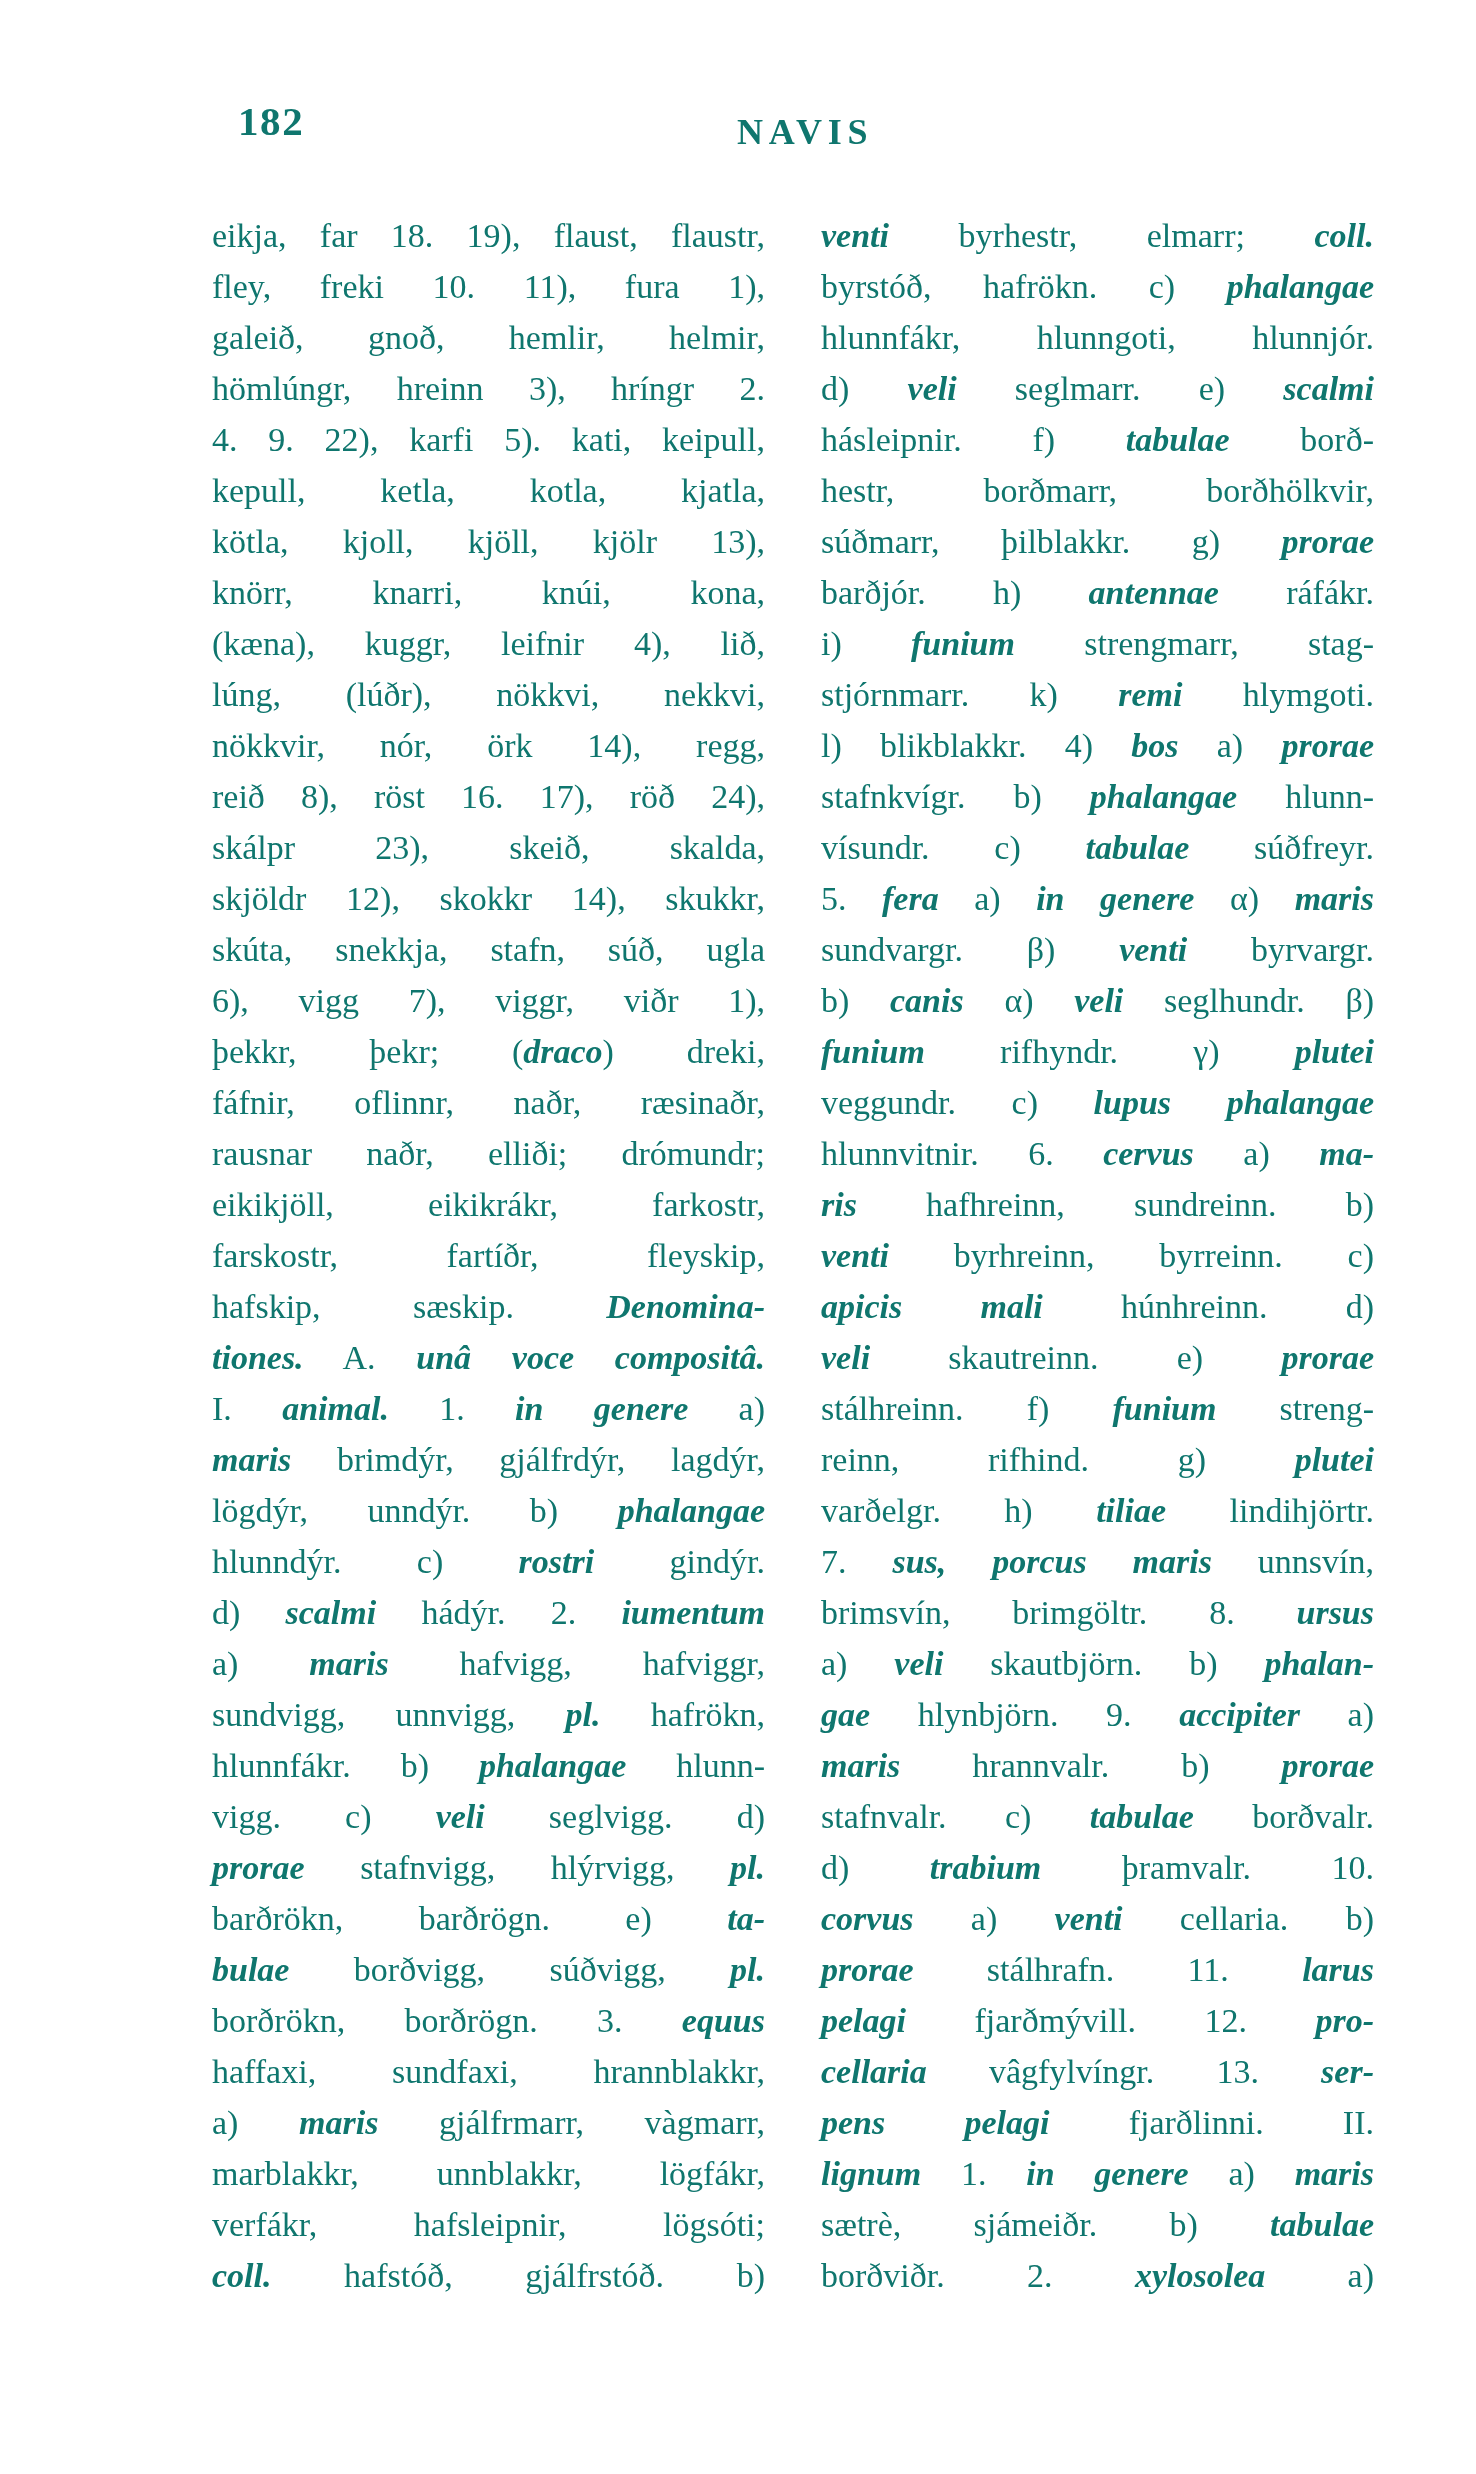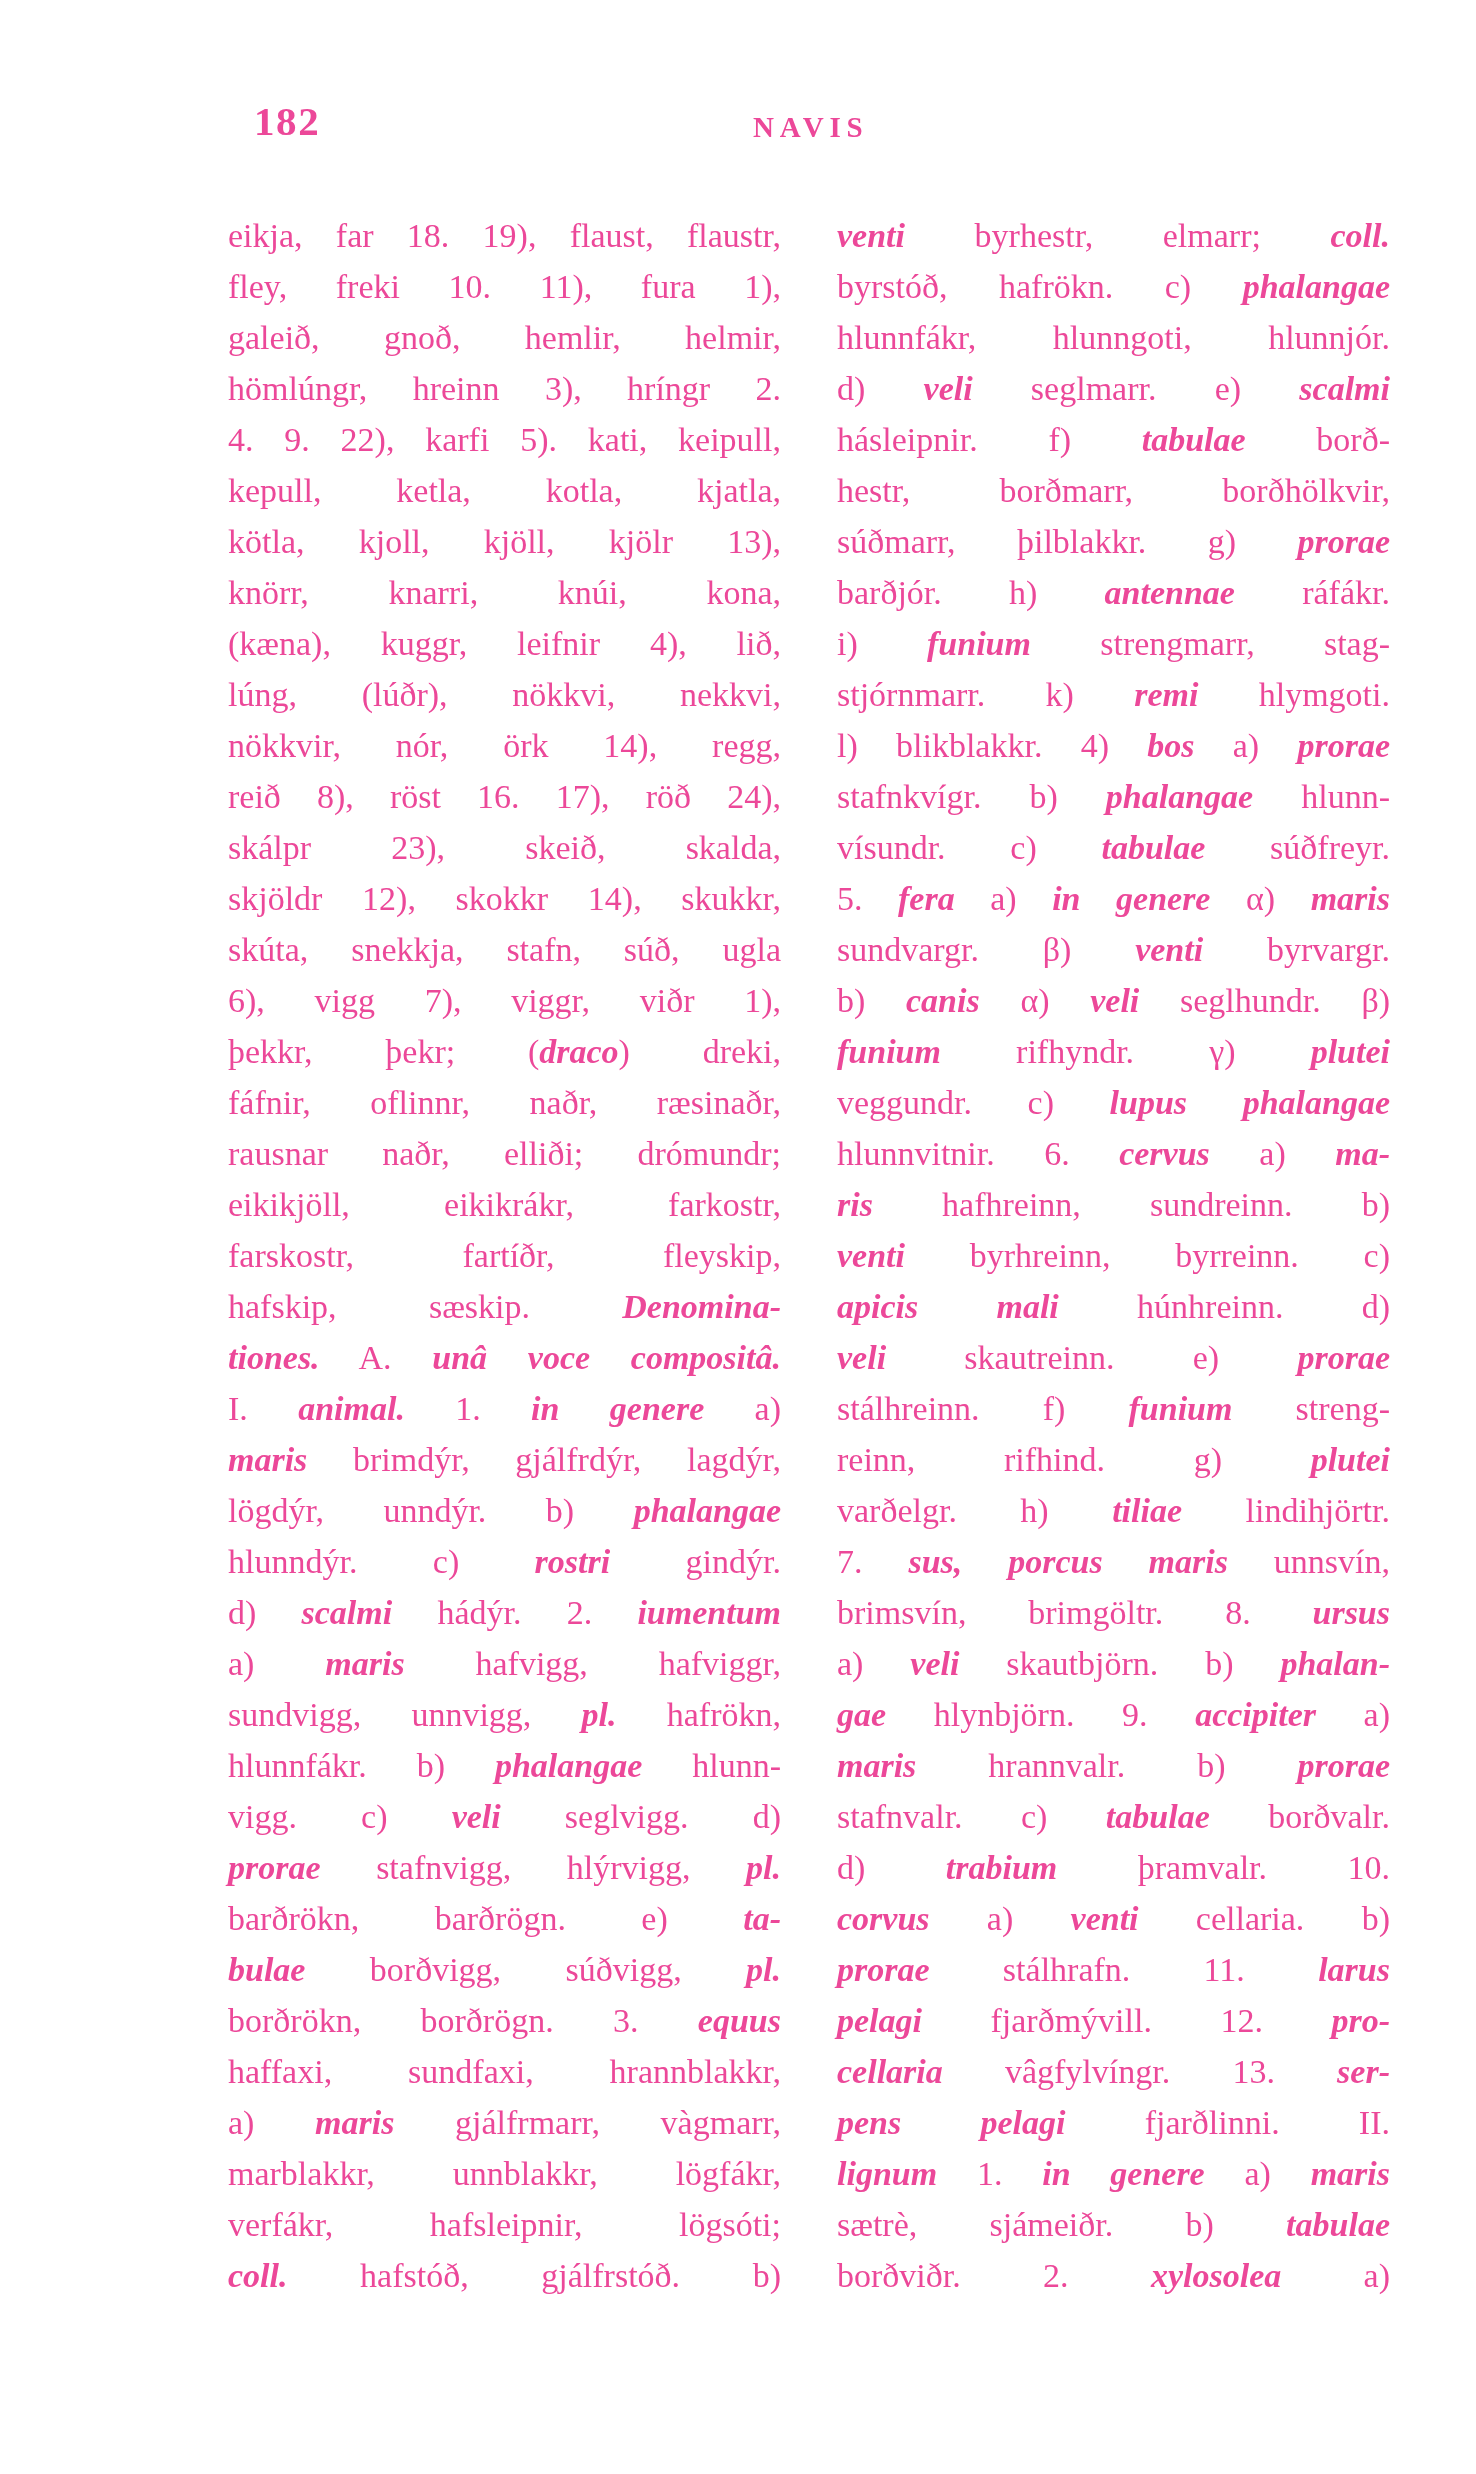--- a/index.html
+++ b/index.html
@@ -8,37 +8,36 @@
     background: #ffffff;
     width: 1477px;
     height: 2475px;
     overflow: hidden;
   }
   #page {
     position: relative;
     width: 1262px;
     height: 2475px;
     background: #ffffff;
-    color: #ec4899;
+    color: #0f766e;
     font-family: "Liberation Serif", "DejaVu Serif", serif;
-    margin-left: 16px;
   }
   #page-number {
     position: absolute;
     left: 238px;
     top: 97px;
     font-size: 41px;
     font-weight: bold;
     letter-spacing: 1.6px;
   }
   #running-head {
     position: absolute;
     left: 737px;
     top: 111px;
-    font-size: 29px;
+    font-size: 36px;
     font-weight: bold;
     letter-spacing: 5.8px;
   }
   .column {
     position: absolute;
     top: 210px;
     width: 553px;
   }
   #left-column  { left: 212px; }
   #right-column { left: 821px; }

